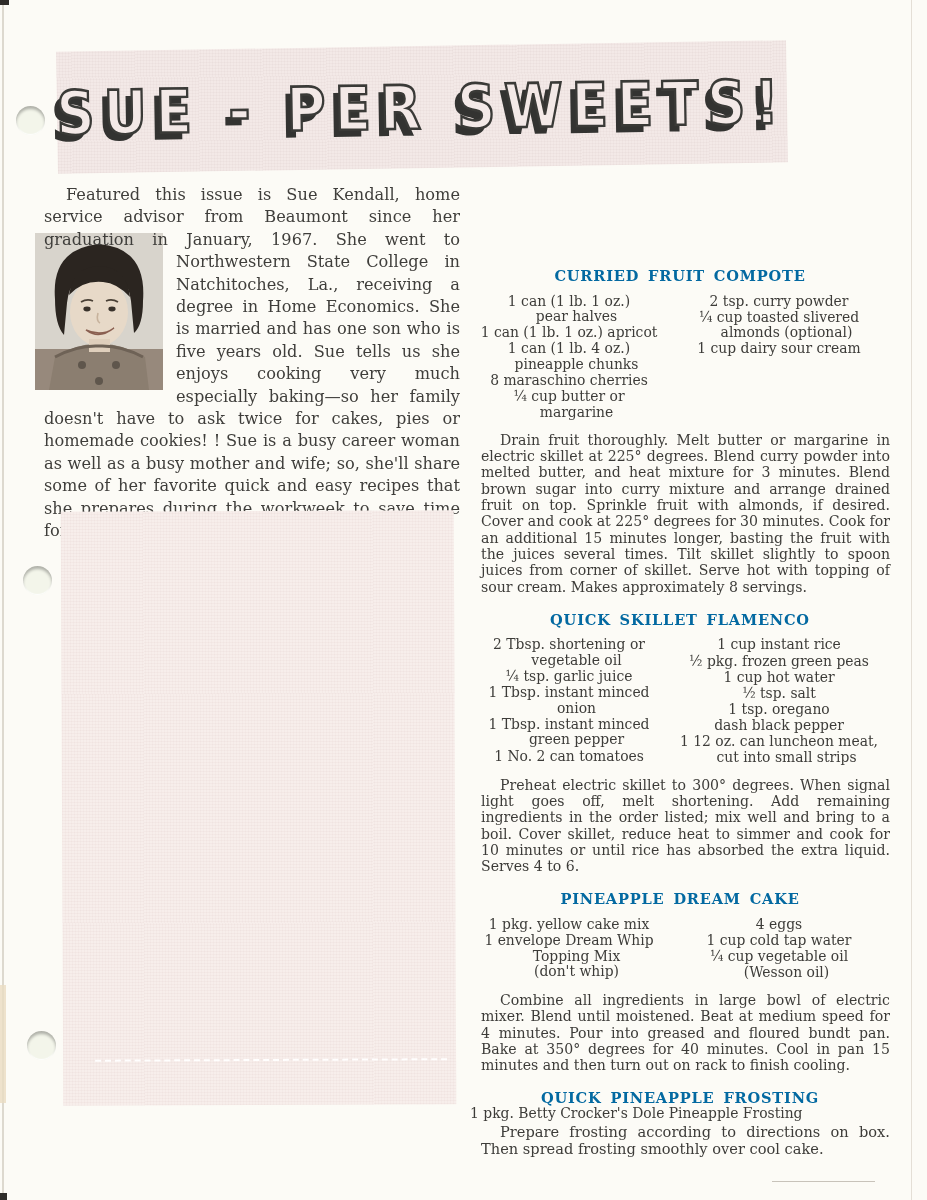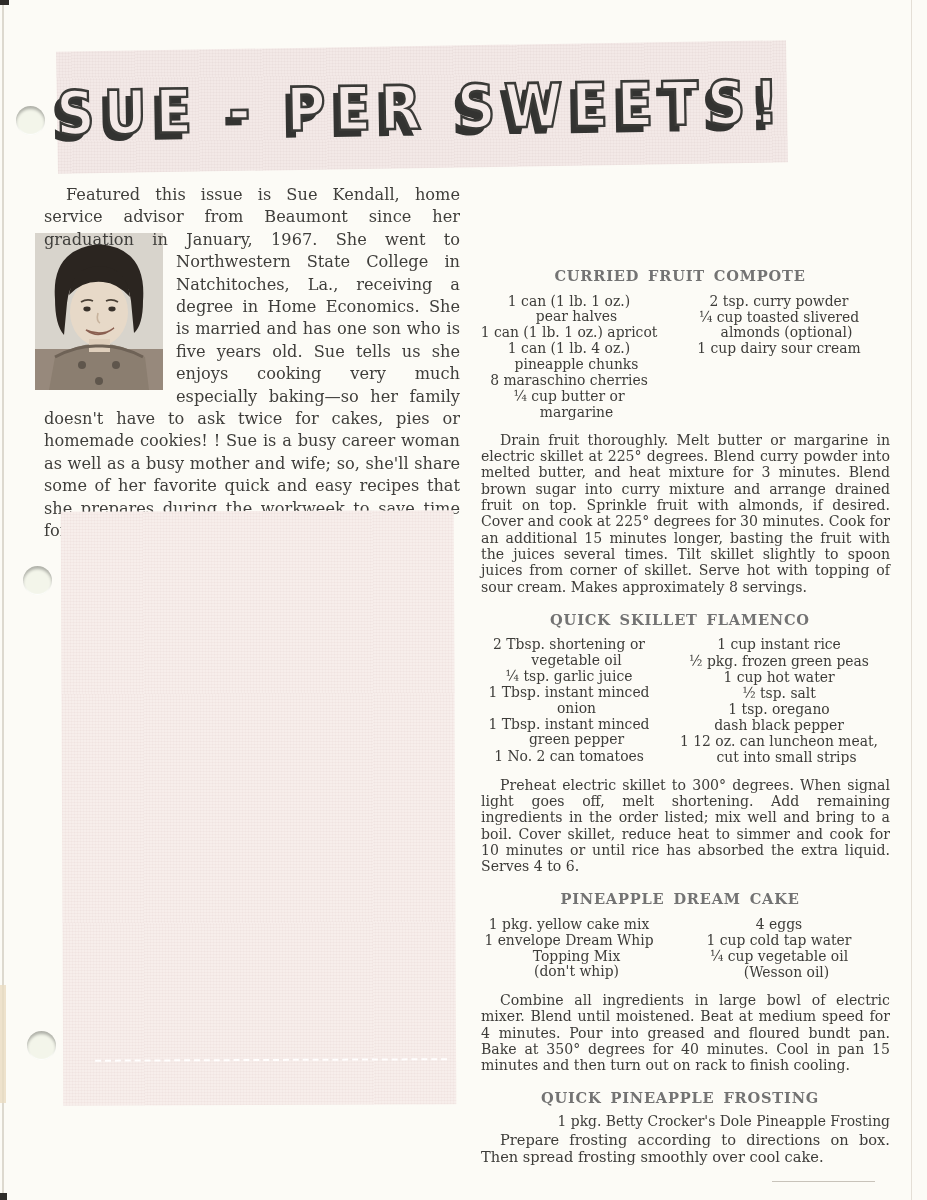--- a/index.html
+++ b/index.html
@@ -72,35 +72,35 @@
 
   
   .recipes {
     position:absolute; left:470px; top:252px; width:420px;
     font-size:13.9px; line-height:15.6px; color:#3d3c39;
   }
   .recipe { margin:0; }
   .recipe-title {
     margin:0; padding-top:17px;
     font-size:14.6px; font-weight:bold; text-align:center;
-    letter-spacing:.8px; word-spacing:3px; color:#737373;
+    letter-spacing:.8px; word-spacing:3px; color:#0369a1;
   }
   .r1 .recipe-title { padding-top:16px; }
   .ing-cols { display:flex; margin-top:10px;text-align:center; }
   .col-left  { width:198px; }
   .col-right { flex:1; }
   .ing {
     padding-left:15px; text-indent:-15px;
     white-space:pre-line; margin:0 0 0.5px 0;
   }
   .directions {
     margin:11px 0 0 11px; font-size:14.1px; line-height:16.3px;
     text-align:justify; text-indent:19px;
   }
-  .ing-line { margin:8px 0 0 0;text-align:right; }
+  .ing-line { margin:0 0 0 0; }
   .r4 .directions { margin-top:1px; font-size:14.6px; line-height:17px; }
 </style>
 </head>
 <body>
 
 <div class="page">
 
   <div class="edge-left"></div>
   <div class="edge-right"></div>
   <div class="edge-bottom-line"></div>

